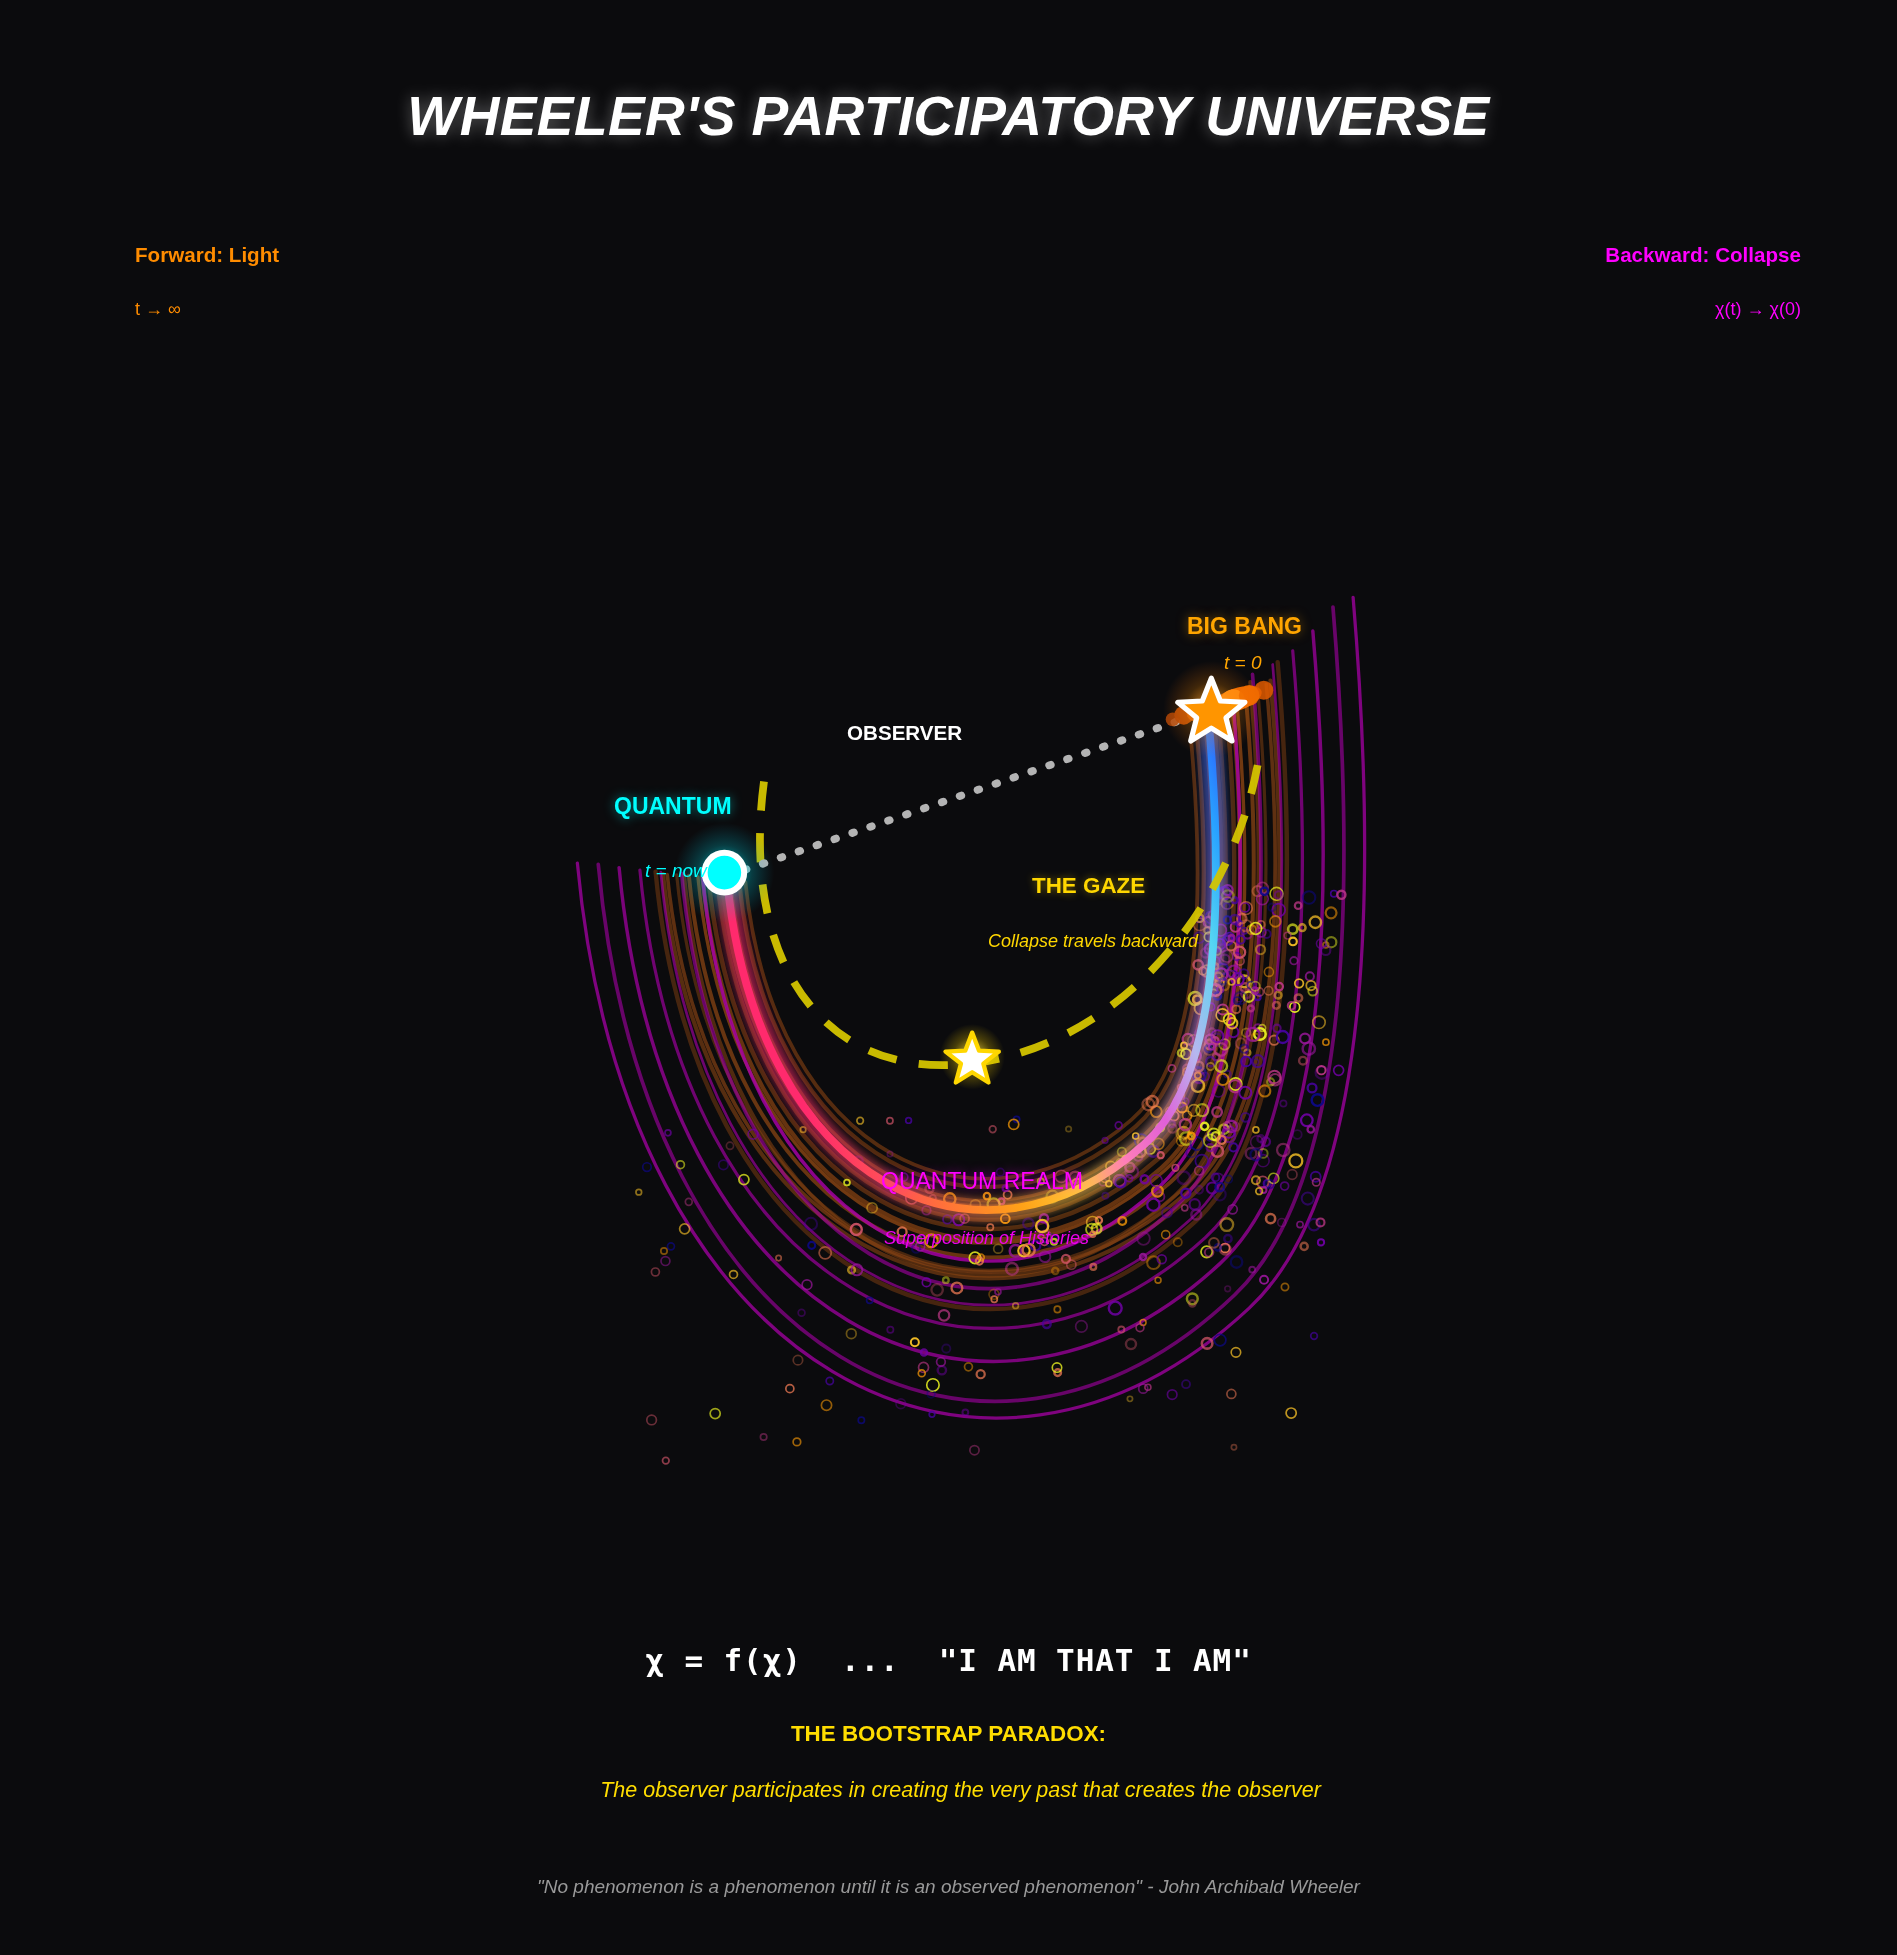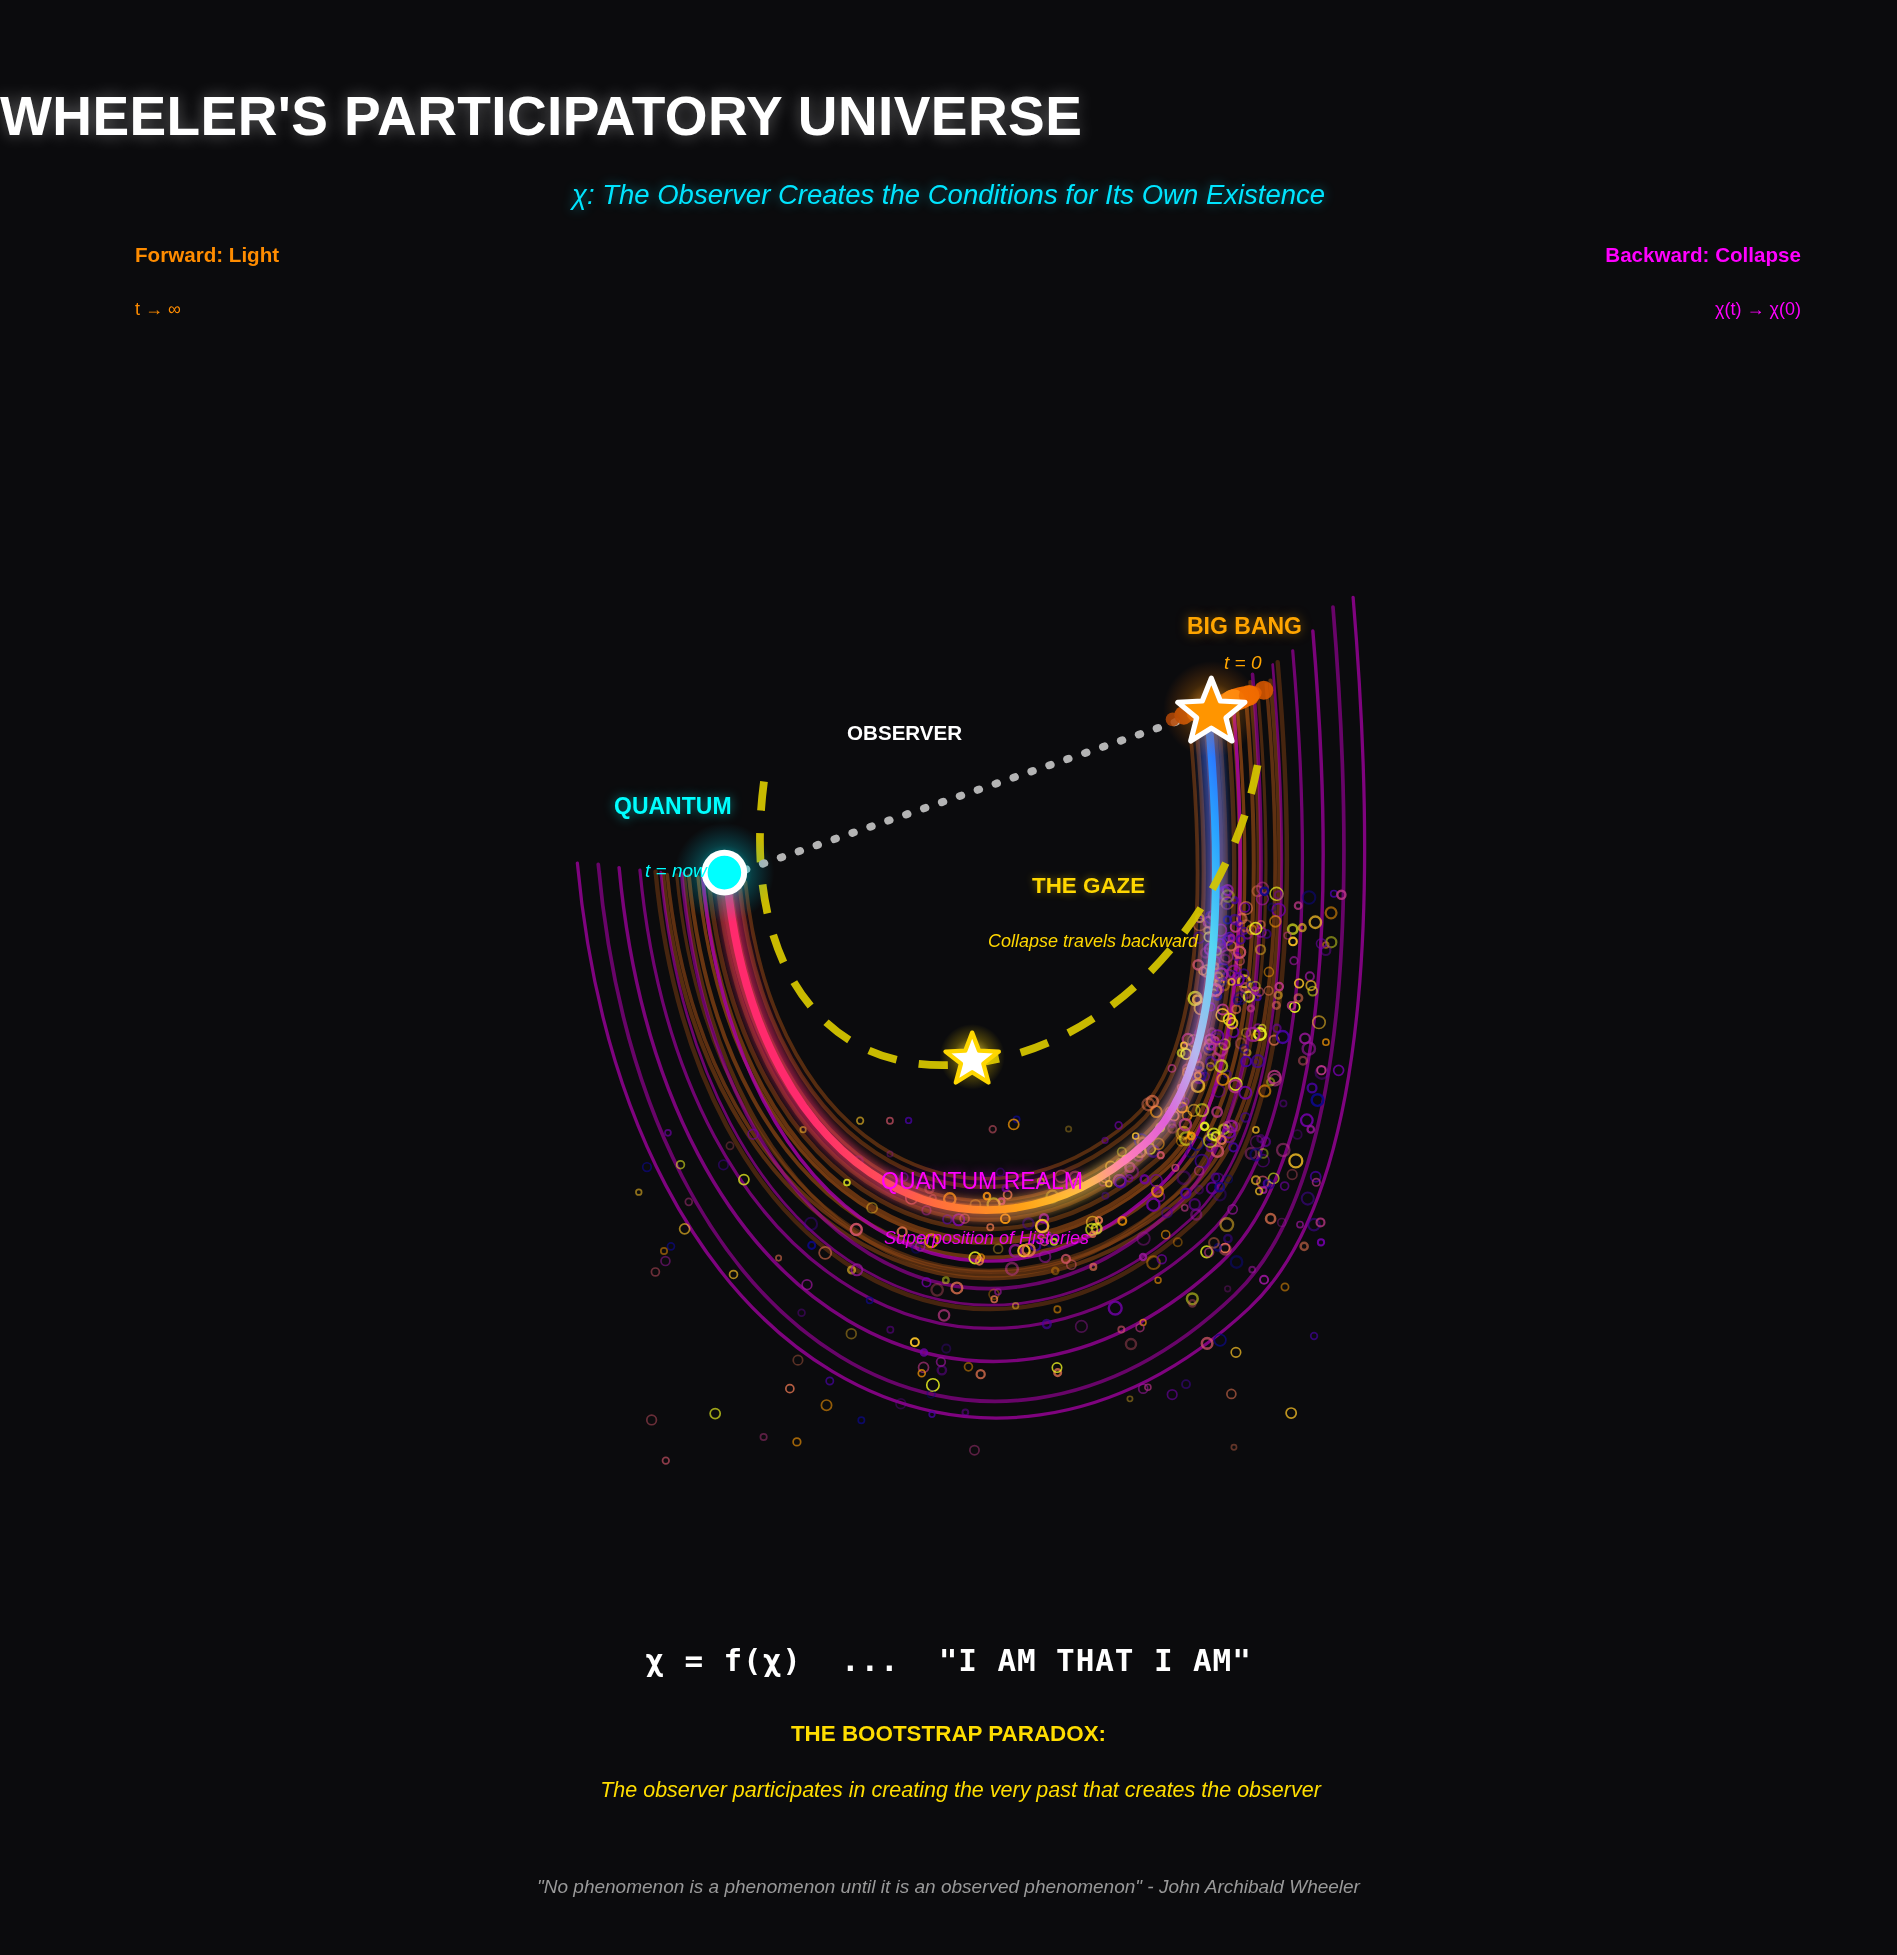--- a/index.html
+++ b/index.html
@@ -22,25 +22,27 @@
     inset: 0;
     background: #0b0b0d;
   }
 
   
   .title {
     position: absolute;
     top: 84px;
     left: 0;
     width: 100%;
+    text-align: center;
     color: #ffffff;
     font-size: 55px;
     font-weight: bold;
     letter-spacing: 0.4px;
     text-shadow: 0 0 15.5px rgba(255,255,255,0.35);
+    font-style: italic;
   }
   .subtitle {
     position: absolute;
     top: 179px;
     left: 0;
     width: 100%;
     text-align: center;
     color: #00e5ff;
     font-size: 27.5px;
     font-style: italic;
@@ -734,21 +736,20 @@
     <circle id="observer-node" cx="842" cy="1014" r="23" fill="#00ffff" stroke="#ffffff" stroke-width="7"></circle>
 
     <circle id="bigbang-glow" cx="1408" cy="824" r="56" fill="url(#bbGlow)"></circle>
     <path id="bigbang-star" d="M 1408 788 L 1418.5 814.5 L 1447 816 L 1425 834 L 1432 861 L 1408 846 L 1384 861 L 1391 834 L 1369 816 L 1397.5 814.5 Z" fill="#ff9500" stroke="#ffffff" stroke-width="6" stroke-linejoin="round"></path>
 
     <circle id="mid-star-glow" cx="1130" cy="1228" r="38" fill="url(#starGlow)"></circle>
     <path id="mid-star" d="M 1130 1200 L 1138 1221 L 1161 1222 L 1143 1236 L 1149 1258 L 1130 1246 L 1111 1258 L 1117 1236 L 1099 1222 L 1122 1221 Z" fill="#ffffff" stroke="#ffd700" stroke-width="5" stroke-linejoin="round"></path>
   </svg>
 
   <div class="title">WHEELER'S PARTICIPATORY UNIVERSE</div>
-  <div class="subtitle">χ: The Observer Creates the Conditions for Its Own Existence</div>
 
   <div class="corner" id="fwd-label">Forward: Light</div>
   <div class="corner sub" id="fwd-value">t → ∞</div>
   <div class="corner" id="bwd-label">Backward: Collapse</div>
   <div class="corner sub" id="bwd-value">χ(t) → χ(0)</div>
 
   <div class="dlabel" id="lbl-bigbang">BIG BANG</div>
   <div class="dlabel" id="lbl-bigbang-t">t = 0</div>
   <div class="dlabel" id="lbl-observer">QUANTUM</div>
   <div class="dlabel" id="lbl-observer-t">t = now</div>

